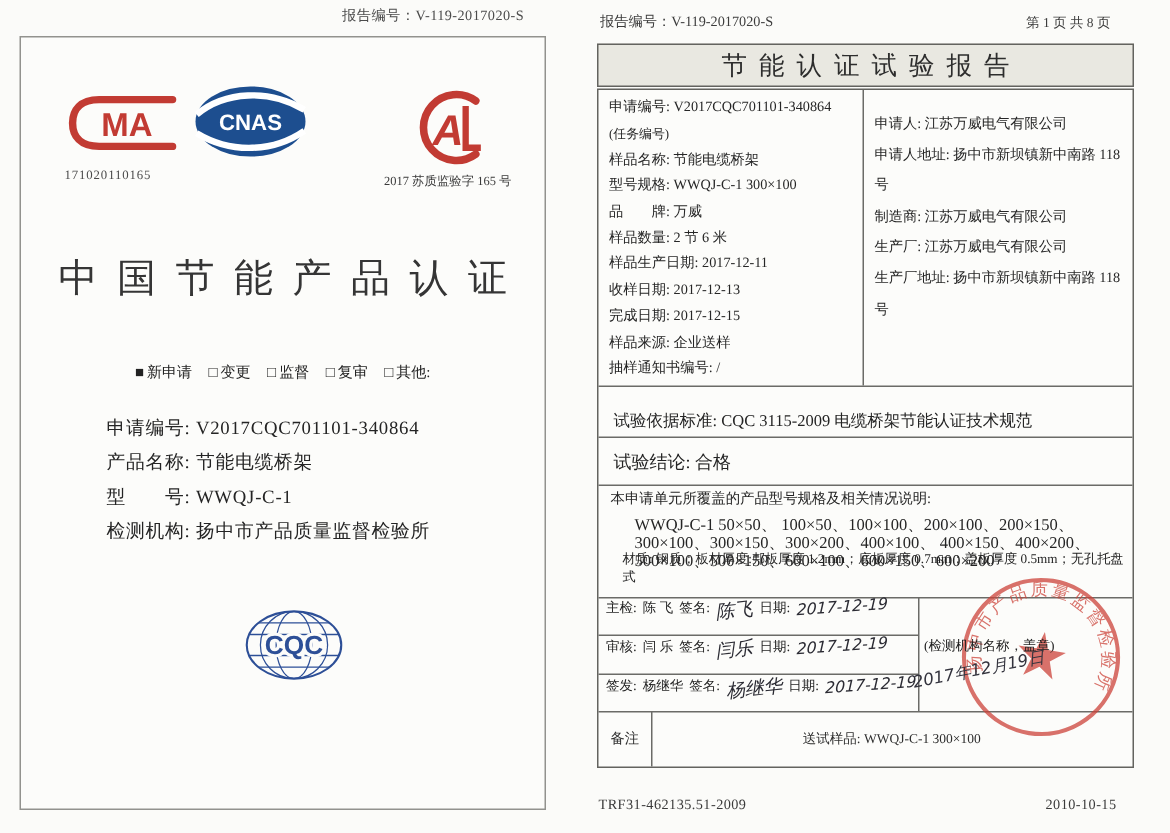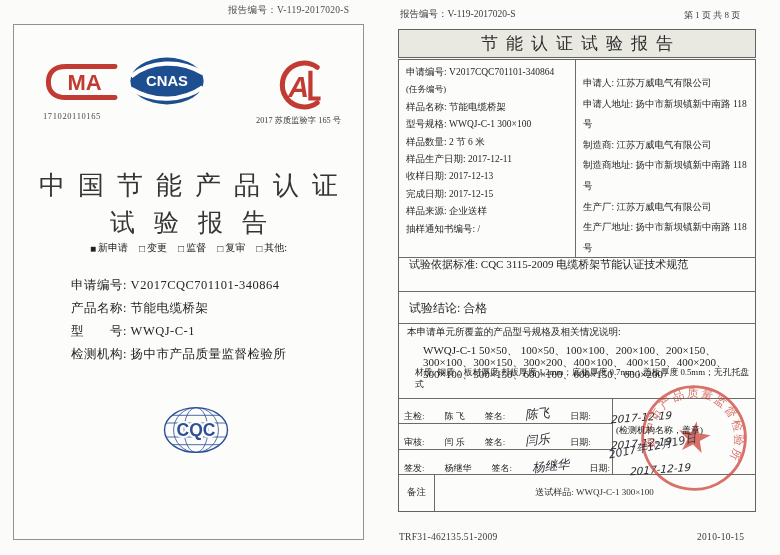--- a/index.html
+++ b/index.html
@@ -27,21 +27,21 @@
     text-align:center;line-height:27px;font-size:17px;letter-spacing:8px;text-indent:8px;color:#2d2d2d}
   .rtable{left:398px;top:59px;width:356px;height:451px;border:1.4px solid #63635f;background:#fcfcfa}
   .gl{background:#6b6b67}
   .cellL{left:7px;top:4px;width:166px;font-size:9.5px;line-height:17.4px;color:#262626}
   .cellL .ln:nth-child(2){font-size:8.6px}
   .cellR{left:184px;top:13px;width:170px;font-size:9.5px;line-height:20.6px;color:#262626}
   .rowtxt{font-size:11px;color:#242424}
   .cov-h{left:8px;top:266px;font-size:9.6px;color:#242424}
   .cov-m{left:24px;top:284px;width:342px;font-size:11px;line-height:12px;color:#242424}
   .cov-mat{left:16px;top:307px;width:336px;font-size:8.8px;color:#242424}
-  .sigrow{left:5px;width:206px;height:24px;display:flex;align-items:flex-end;gap:20px;font-size:9px;color:#242424;white-space:nowrap}
+  .sigrow{left:5px;width:206px;height:24px;display:flex;align-items:flex-start;gap:4px;font-size:9px;color:#242424;white-space:nowrap}
   .hand{font-family:"DejaVu Sans",sans-serif;font-style:italic;display:inline-block;transform:rotate(-6deg);color:#2b2b33}
   .sig-scrawl{font-size:12.5px}
   .date-scrawl{font-size:10.5px;transform:rotate(-4deg) skewX(-6deg)}
   .remark-lbl{left:0;top:414px;width:35px;height:37px;display:flex;align-items:center;justify-content:center;font-size:9.5px}
   .remark-val{left:35px;top:414px;width:321px;height:37px;display:flex;align-items:center;justify-content:center;font-size:9px}
   .stamp-note{left:616px;top:424px;font-size:9px;color:#222;z-index:3}
   .stamp-date{left:608px;top:439px;font-size:11px;transform:rotate(-11deg);color:#33333d;z-index:3}
   .footer{font-size:9.5px;color:#3a3a3a;letter-spacing:.3px}
   .stamp-svg{opacity:.74;transform:rotate(9deg)}
 </style>
@@ -66,21 +66,20 @@
   </svg>
 
   <svg class="abs" style="left:258px;top:33px" width="60" height="54" viewBox="0 0 64 64">
     <path d="M50 11 A26 26 0 1 0 50 53" fill="none" stroke="#c23b33" stroke-width="6" stroke-linecap="round"></path>
     <text x="28" y="46" font-size="34" font-weight="bold" font-style="italic" fill="#c23b33" text-anchor="middle" font-family="Liberation Sans,sans-serif">A</text>
     <path d="M42 15 L42 48 L54 48" fill="none" stroke="#c23b33" stroke-width="5"></path>
   </svg>
   <div class="abs cal-cap" style="left:242px;top:90px">2017 苏质监验字 165 号</div>
 
   <div class="abs cover-title1">中国节能产品认证</div>
-  <div class="abs cover-title2">试验报告</div>
 
   <div class="abs chk-row">
     <span class="chk-item">
         <span>■</span>
         <span>新申请</span>
       </span>
     <span class="chk-item">
         <span>□</span>
         <span>变更</span>
       </span>
@@ -138,38 +137,38 @@
   <div class="abs gl" style="left:0;top:363px;width:213px;height:1px"></div>
   <div class="abs gl" style="left:0;top:389px;width:213px;height:1px"></div>
   <div class="abs gl" style="left:0;top:414px;width:356px;height:1px"></div>
   <div class="abs gl" style="left:35px;top:414px;width:1px;height:37px"></div>
 
   <div class="abs cellL">
     <div class="ln">申请编号: V2017CQC701101-340864</div>
     <div class="ln">(任务编号)</div>
     <div class="ln">样品名称: 节能电缆桥架</div>
     <div class="ln">型号规格: WWQJ-C-1 300×100</div>
+    <div class="ln">品　　牌: 万威</div>
     <div class="ln">样品数量: 2 节 6 米</div>
     <div class="ln">样品生产日期: 2017-12-11</div>
     <div class="ln">收样日期: 2017-12-13</div>
     <div class="ln">完成日期: 2017-12-15</div>
     <div class="ln">样品来源: 企业送样</div>
     <div class="ln">抽样通知书编号: /</div>
   </div>
 
   <div class="abs cellR">
     <div class="ln">申请人: 江苏万威电气有限公司</div>
     <div class="ln">申请人地址: 扬中市新坝镇新中南路 118 号</div>
     <div class="ln">制造商: 江苏万威电气有限公司</div>
-    <div class="ln">制造商地址: 扬中市新坝镇新中南路 118 号</div>
     <div class="ln">生产厂: 江苏万威电气有限公司</div>
     <div class="ln">生产厂地址: 扬中市新坝镇新中南路 118 号</div>
   </div>
 
-  <div class="abs rowtxt" style="left:10px;top:197px">试验依据标准: CQC 3115-2009 电缆桥架节能认证技术规范</div>
+  <div class="abs rowtxt" style="left:10px;top:213px">试验依据标准: CQC 3115-2009 电缆桥架节能认证技术规范</div>
   <div class="abs rowtxt" style="left:10px;top:240px;font-size:12px">试验结论: 合格</div>
 
   <div class="abs cov-h">本申请单元所覆盖的产品型号规格及相关情况说明:</div>
   <div class="abs cov-m">WWQJ-C-1  50×50、 100×50、100×100、200×100、200×150、300×100、300×150、300×200、400×100、 400×150、400×200、500×100、500×150、600×100、600×150、600×200</div>
   <div class="abs cov-mat">材质: 钢质；板材厚度:邦板厚度 1.2mm；底板厚度 0.7mm；盖板厚度 0.5mm；无孔托盘式</div>
 
   <div class="abs sigrow" style="top:339px">
     <span>主检:</span>
     <span>陈 飞</span>
     <span>签名:</span>

